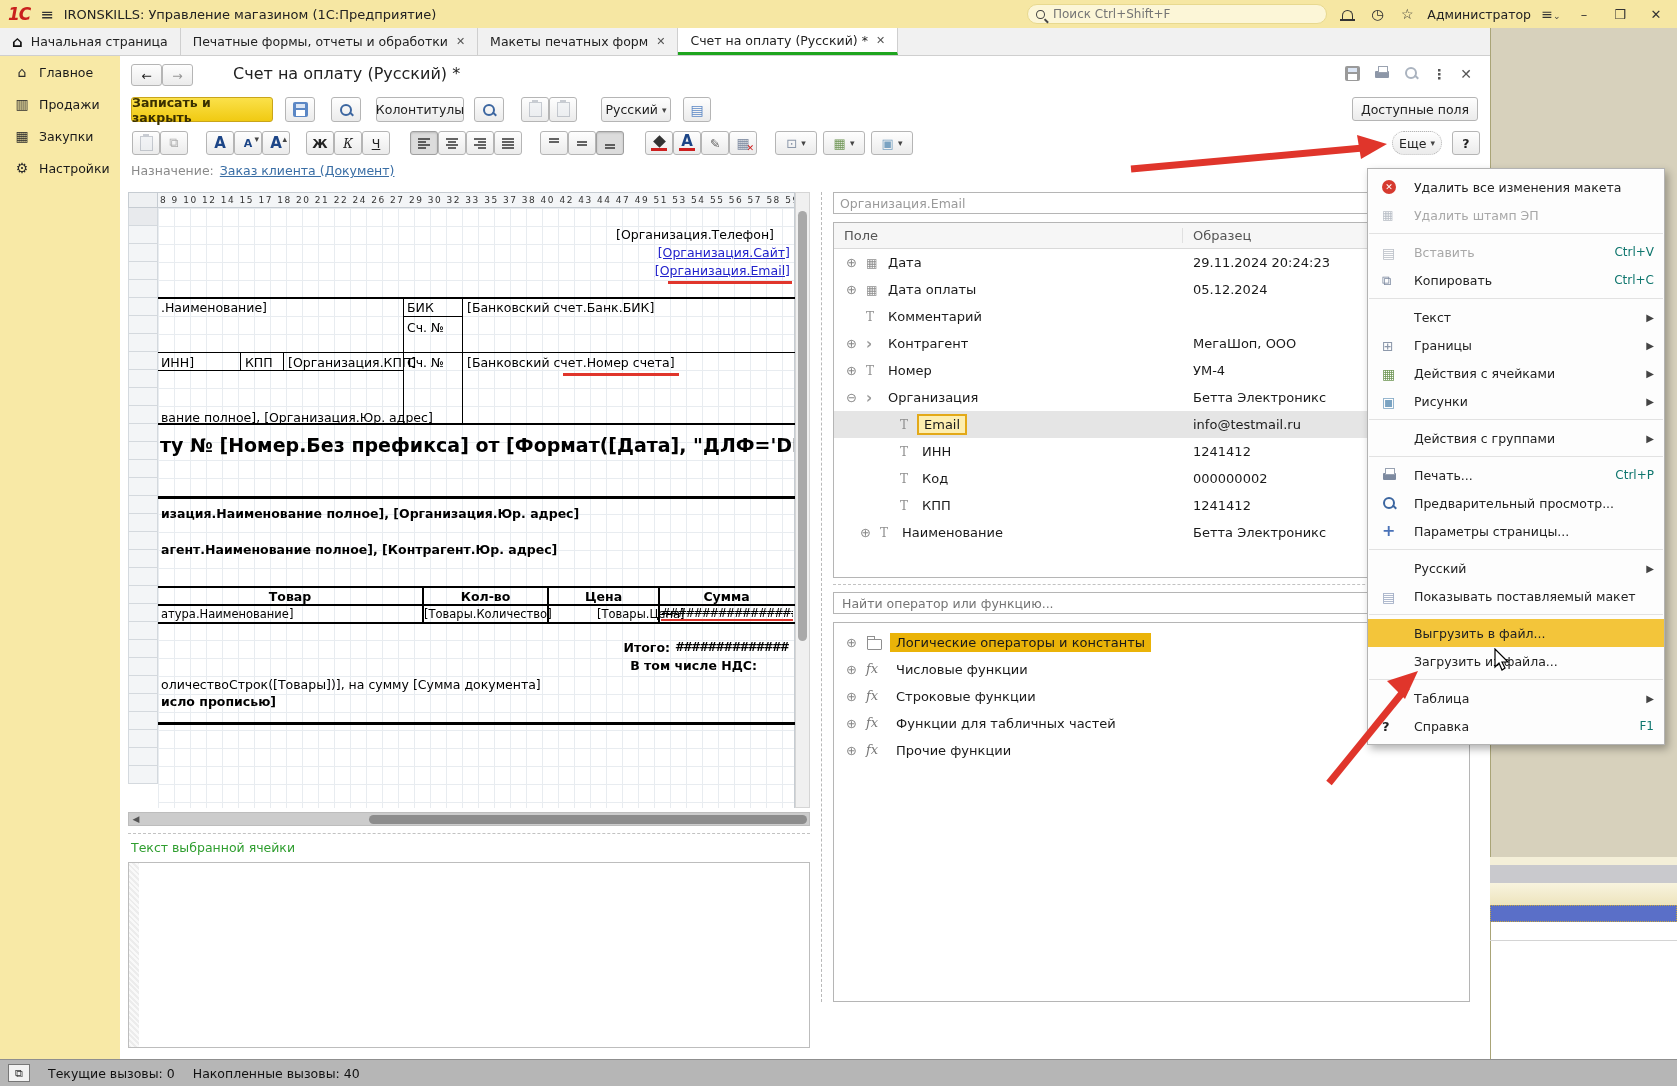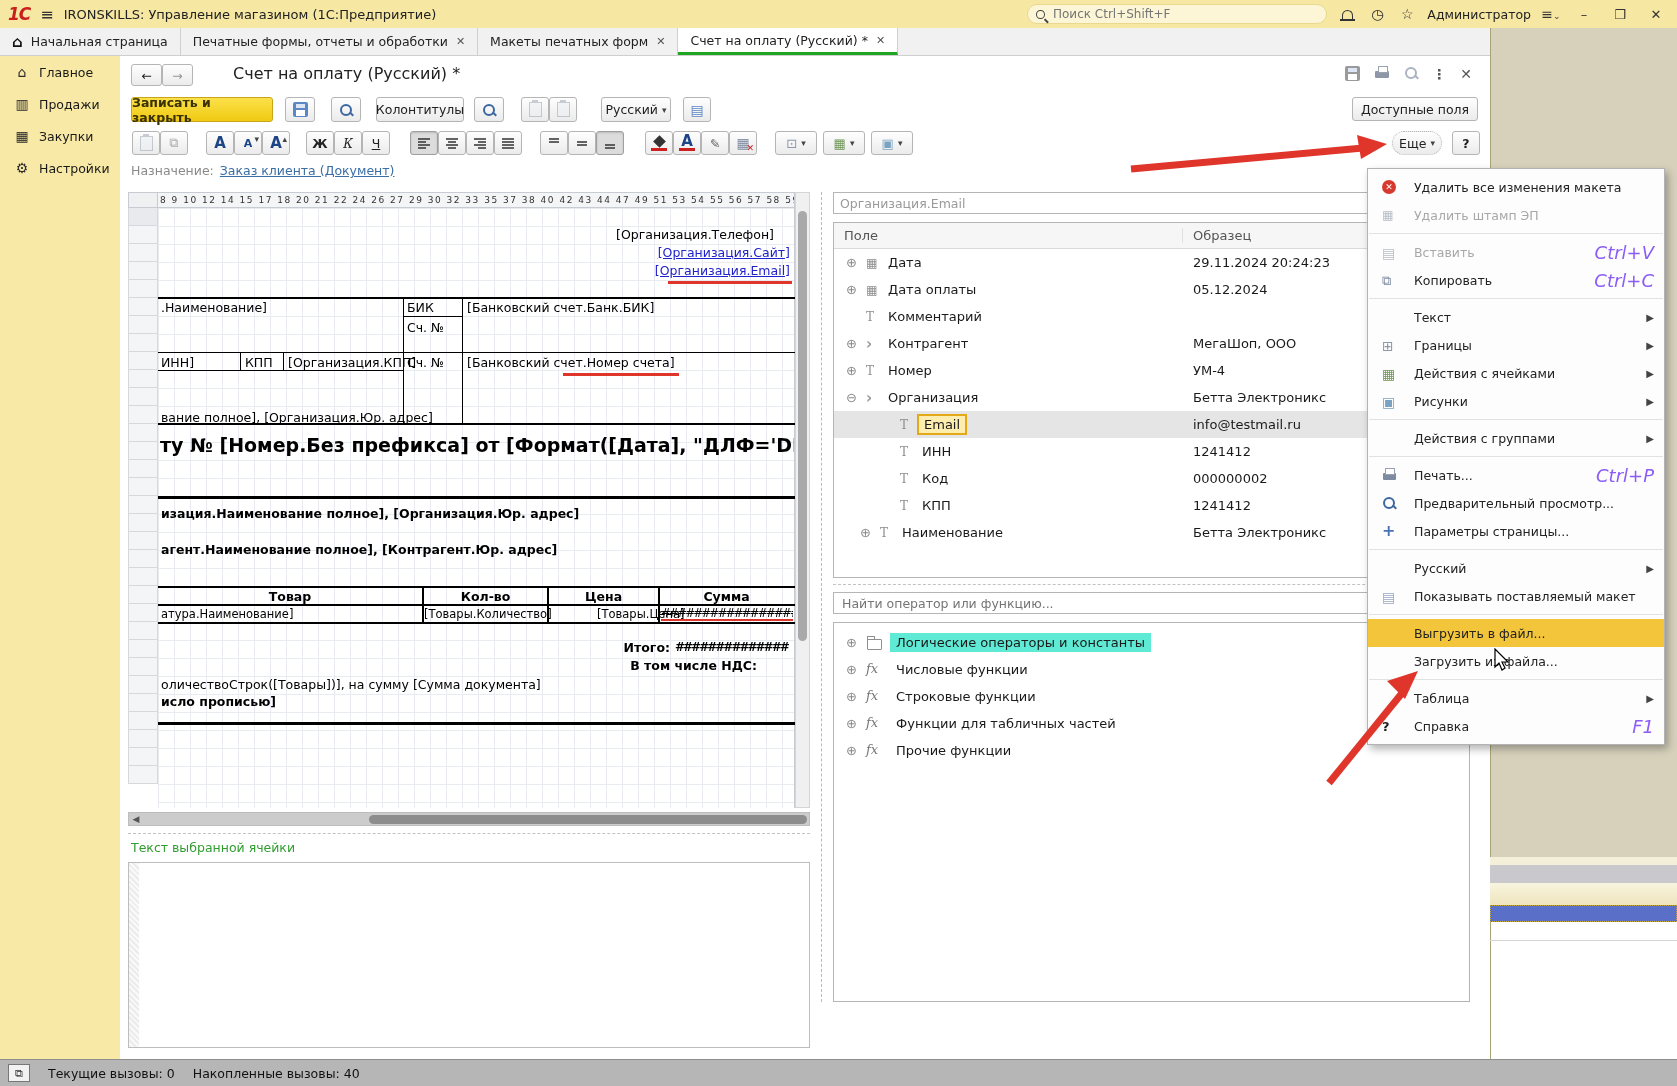--- a/index.html
+++ b/index.html
@@ -137,29 +137,29 @@
   .fsample{position:absolute;left:359px;color:#1a1a1a;}
   .treebox{position:absolute;left:833px;top:622px;width:637px;height:380px;background:#fff;border:1px solid #b5b5b5;padding-top:6px;}
   .trow{height:27px;display:flex;align-items:center;padding-left:12px;}
   .texp{width:20px;color:#8a8a8a;font-size:13px;}
   .texp::before{content:"⊕";}
   .ticon{width:24px;position:relative;height:14px;}
   .ic-folder .ticon::before{content:"";position:absolute;left:1px;top:3px;width:13px;height:9px;border:1.5px solid #8f8f8f;border-radius:1px;}
   .ic-folder .ticon::after{content:"";position:absolute;left:1px;top:0px;width:6px;height:3px;border:1.5px solid #8f8f8f;border-bottom:none;}
   .ic-fx .ticon::before{content:"fx";font-style:italic;font-family:"DejaVu Serif",serif;color:#777;font-size:13px;position:absolute;top:-2px;}
   .trow .tlabel{padding:2px 6px;}
-  .trow.hl .tlabel{background:#5eead4;}
+  .trow.hl .tlabel{background:#eab308;}
 
   
   .menu{position:absolute;left:1367px;top:168px;width:298px;background:#fdfdfd;border:1px solid #b3b3b3;
     box-shadow:3px 4px 8px rgba(0,0,0,.3);padding:4px 0;z-index:50;}
   .mitem{height:28px;display:flex;align-items:center;position:relative;padding-left:46px;padding-right:10px;font-size:12.5px;color:#222;}
   .mitem.disabled{color:#a8a8a8;}
   .mitem.hl{background:#f3c53a;}
-  .mshort{margin-left:auto;color:#8b5cf6;font-size:18px;font-style:italic;}
+  .mshort{margin-left:auto;color:#0f766e;font-size:12px;}
   .marrow{display:none;margin-left:auto;color:#444;font-size:10px;}
   .has-sub .marrow{display:block;}
   .micon{position:absolute;left:14px;top:7px;width:16px;height:14px;font-size:12px;color:#7a8698;}
   .rep-sep{height:1px;background:#e2e2e2;margin:4px 1px;}
   .mi-stamp .micon::before{content:"▦";color:#b8bec6;}
   .mi-remove .micon{background:#d63a2f;border-radius:50%;width:14px;height:14px;color:#fff;
     font-size:9px;text-align:center;line-height:14px;}
   .mi-remove .micon::before{content:"✕";}
   .mi-paste .micon::before{content:"▤";color:#b8bec6;font-size:14px;}
   .mi-copy .micon::before{content:"⧉";color:#7d8aa0;font-size:13px;}

